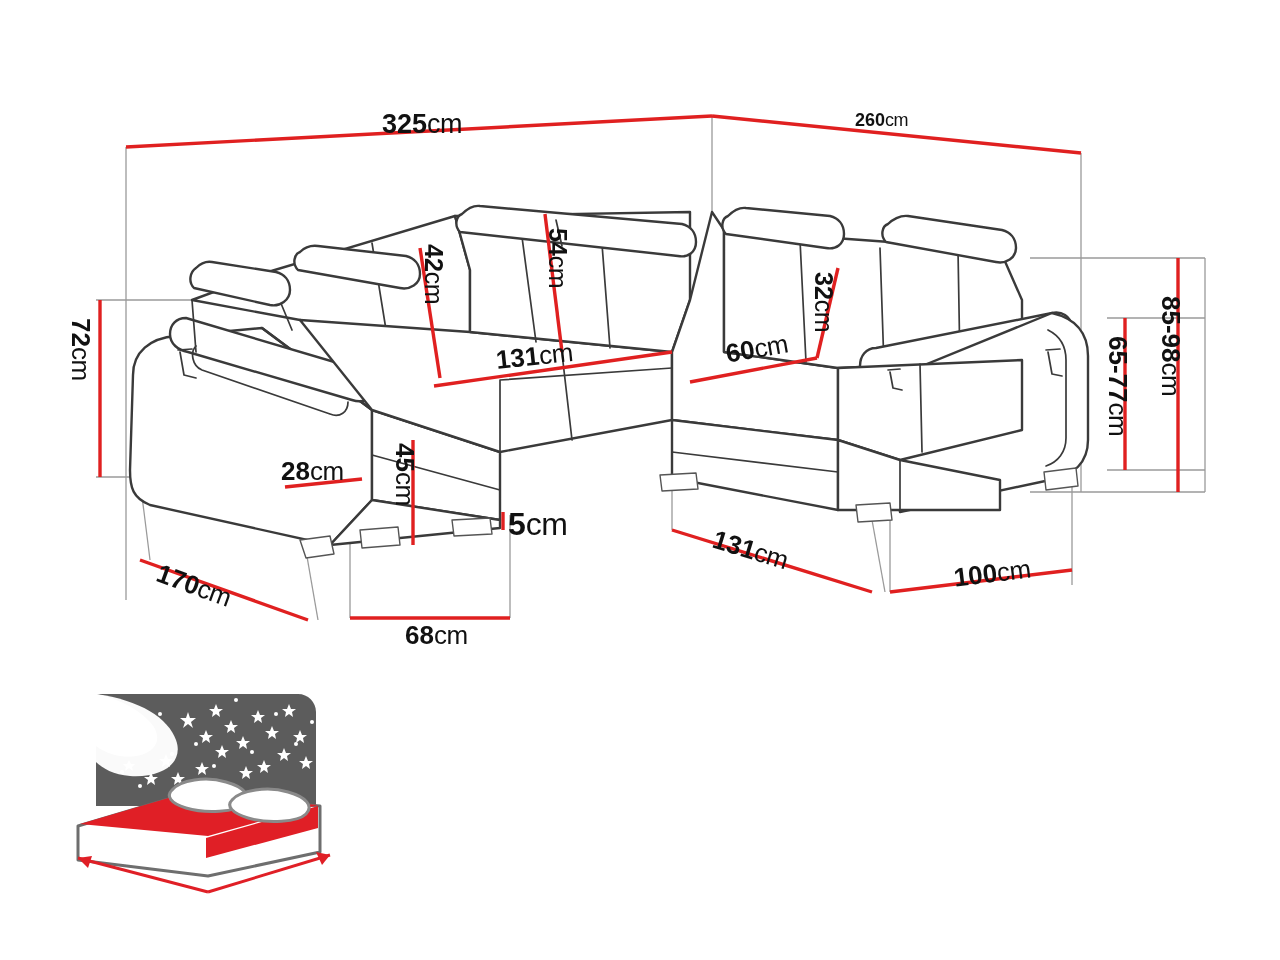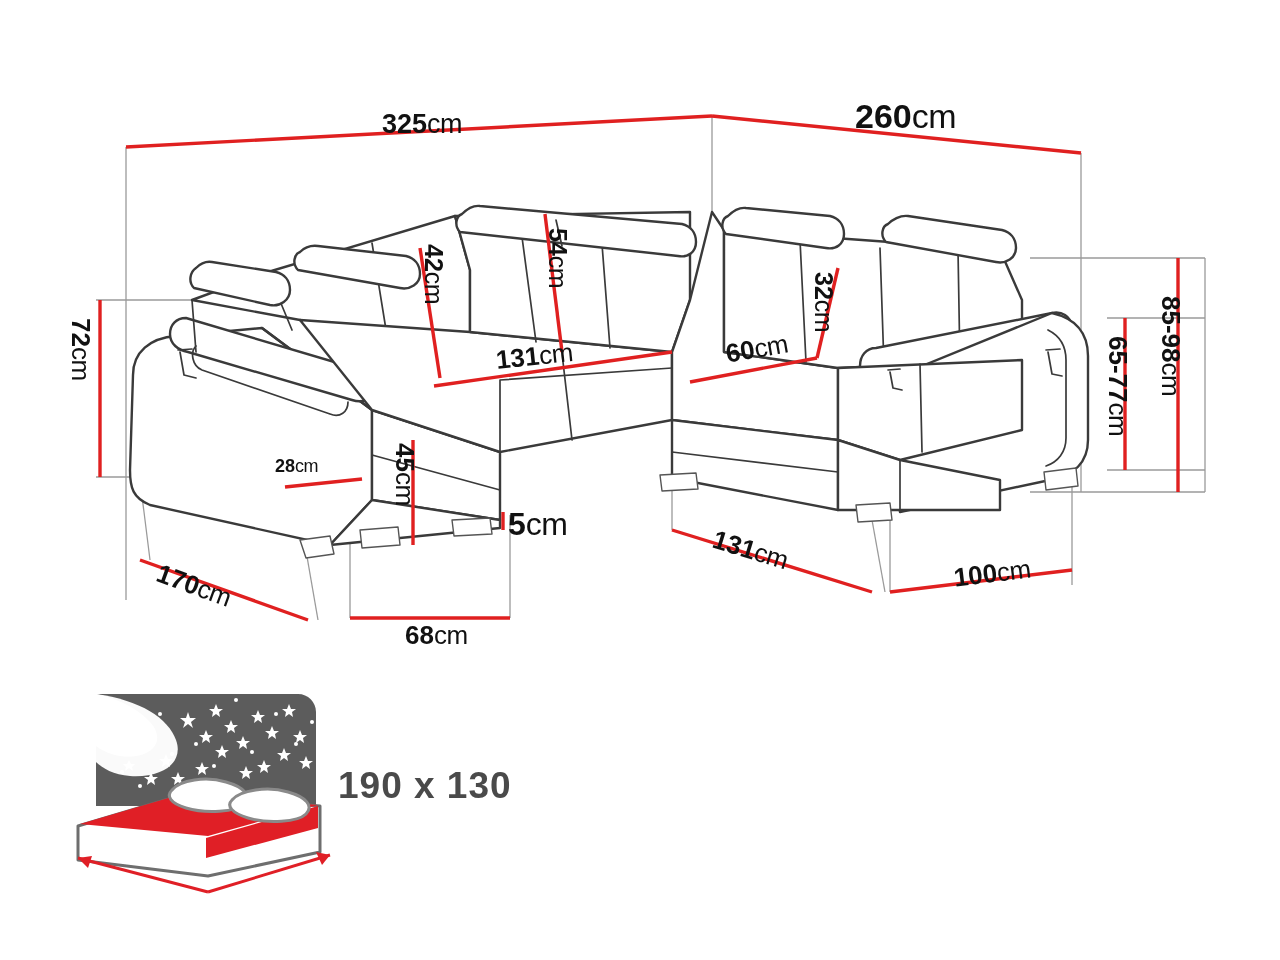--- a/index.html
+++ b/index.html
@@ -246,21 +246,21 @@
       <polygon fill="#e01f26" points="78,858 92,856 88,868"></polygon>
       <path fill="none" stroke="#e01f26" stroke-width="3" d="M208,892 L330,855"></path>
       <polygon fill="#e01f26" points="330,855 316,852 322,865"></polygon>
     </g>
   </svg>
 
   <div class="dim-label" style="left:382px;top:102px;font-size:27px;margin-top:7px;">
     <span class="num">325</span><span class="unit">cm</span>
   </div>
 
-  <div class="dim-label" style="left:855px;top:97px;font-size:34px;">
+  <div class="dim-label" style="left:855px;top:110px;font-size:18px;">
     <span class="num">260</span><span class="unit">cm</span>
   </div>
 
   <div class="dim-label rot90" style="left:96px;top:318px;font-size:26px;transform:rotate(90deg);">
     <span class="num">72</span><span class="unit">cm</span>
   </div>
 
   <div class="dim-label rot90" style="left:448px;top:244px;font-size:25px;transform:rotate(90deg);">
     <span class="num">42</span><span class="unit">cm</span>
   </div>
@@ -274,21 +274,21 @@
   </div>
 
   <div class="dim-label" style="left:726px;top:339px;font-size:26px;transform:rotate(-10deg);transform-origin:left center;">
     <span class="num">60</span><span class="unit">cm</span>
   </div>
 
   <div class="dim-label rot90" style="left:838px;top:272px;font-size:25px;transform:rotate(90deg);">
     <span class="num">32</span><span class="unit">cm</span>
   </div>
 
-  <div class="dim-label" style="left:275px;top:456px;font-size:18px;">
+  <div class="dim-label" style="left:281px;top:456px;font-size:26px;">
     <span class="num">28</span><span class="unit">cm</span>
   </div>
 
   <div class="dim-label rot90" style="left:420px;top:443px;font-size:26px;transform:rotate(90deg);">
     <span class="num">45</span><span class="unit">cm</span>
   </div>
 
   <div class="dim-label" style="left:508px;top:506px;font-size:32px;">
     <span class="num">5</span><span class="unit">cm</span>
   </div>
@@ -310,15 +310,14 @@
   </div>
 
   <div class="dim-label rot90" style="left:1186px;top:296px;font-size:26px;transform:rotate(90deg);">
     <span class="num">85-98</span><span class="unit">cm</span>
   </div>
 
   <div class="dim-label rot90" style="left:1133px;top:336px;font-size:26px;transform:rotate(90deg);">
     <span class="num">65-77</span><span class="unit">cm</span>
   </div>
 
-  <div class="bed-label" style="left:338px;top:765px;">190 x 130</div>
 
 </div>
 
 </body></html>

